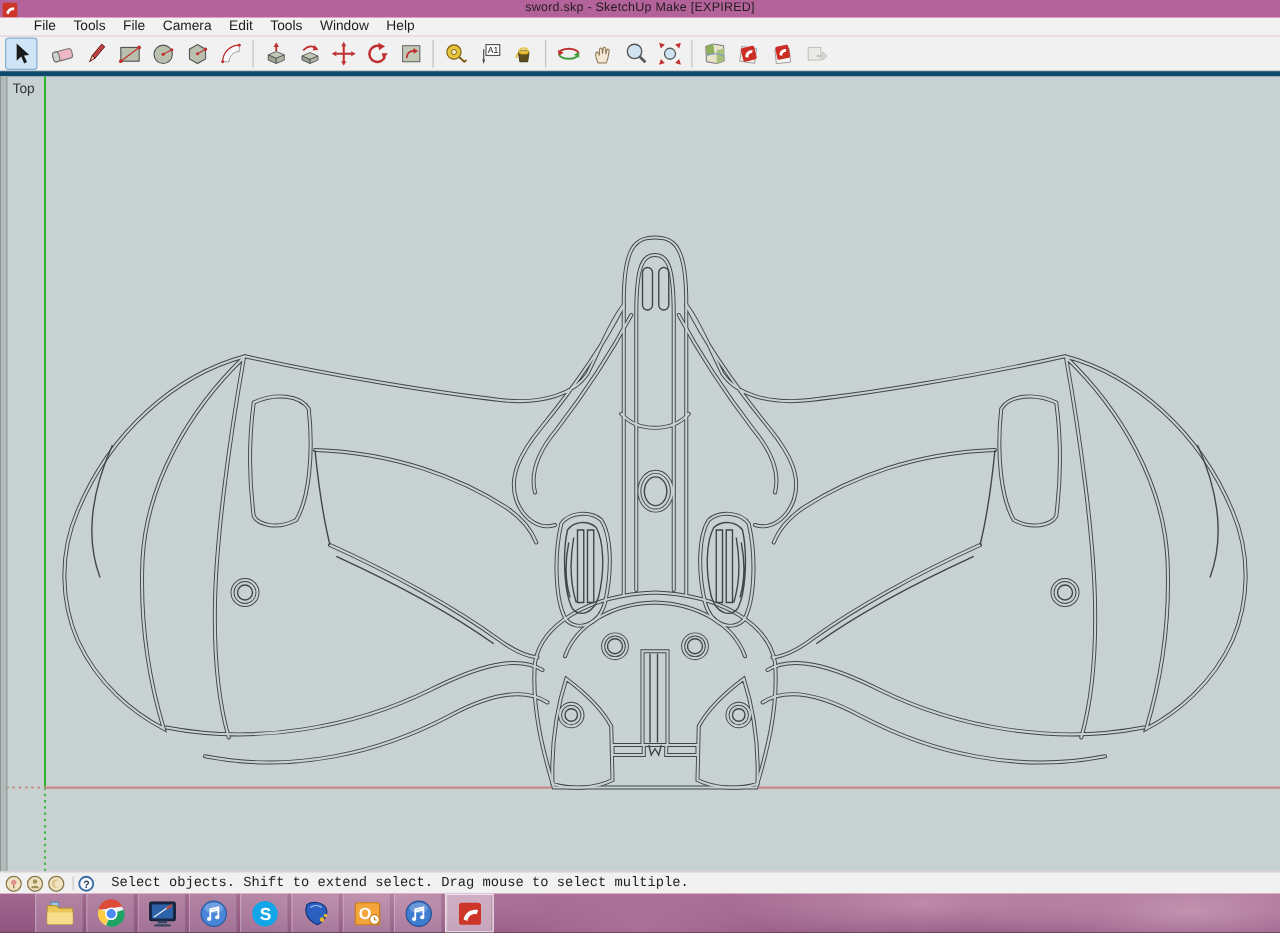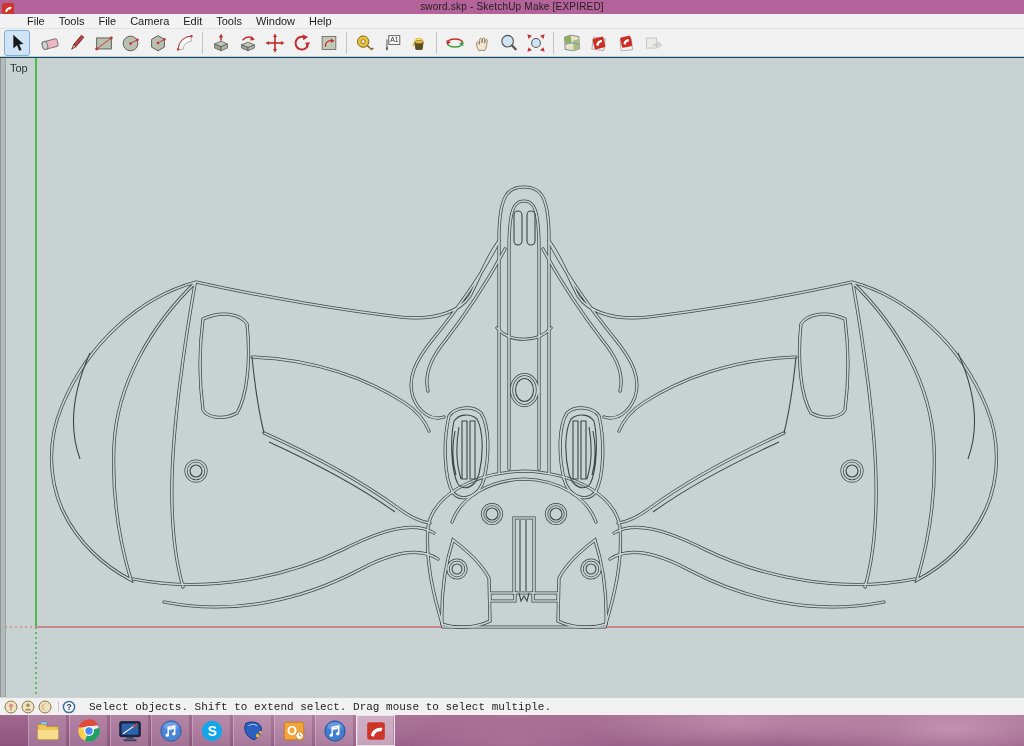--- a/index.html
+++ b/index.html
@@ -27,21 +27,21 @@
   .tbtn { width:26px; height:26px; display:flex; align-items:center; justify-content:center;
     border-radius:3px; margin:0 0.5px; }
   .tbtn svg { width:22px; height:22px; }
   .tbtn.active { background:#cfe5f7; border:1px solid #84aed1; }
   .tbtn.disabled { opacity:.85; }
   .tsep { width:1px; height:22px; background:#c4c4c4; margin:0 4px; }
   .tgap { width:6px; }
 
   
   .viewport { position:absolute; left:0; top:57px; width:1024px; height:640px;
-    background:#c8d2d2; border-top:1px solid #0c4a6e; }
+    background:#c8d2d2; border-top:4px solid #0c4a6e; }
   .vp-leftedge { position:absolute; left:0; top:0; width:6px; height:640px;
     background:linear-gradient(90deg,#8b9393 0 1px,#b3baba 1px 5px,#9aa2a2 5px 6px); }
   .vp-label { position:absolute; left:10px; top:4px; font-size:11px; color:#2e3434; }
   .vp-svg { position:absolute; left:0; top:0; }
 
   
   .statusbar { position:absolute; left:0; top:697px; width:1024px; height:18px;
     background:#f1f1f1; border-top:1px solid #d2d2d2;
     display:flex; align-items:center; padding-left:4px; }
   .sicon { width:14px; height:14px; margin-right:3px; }

